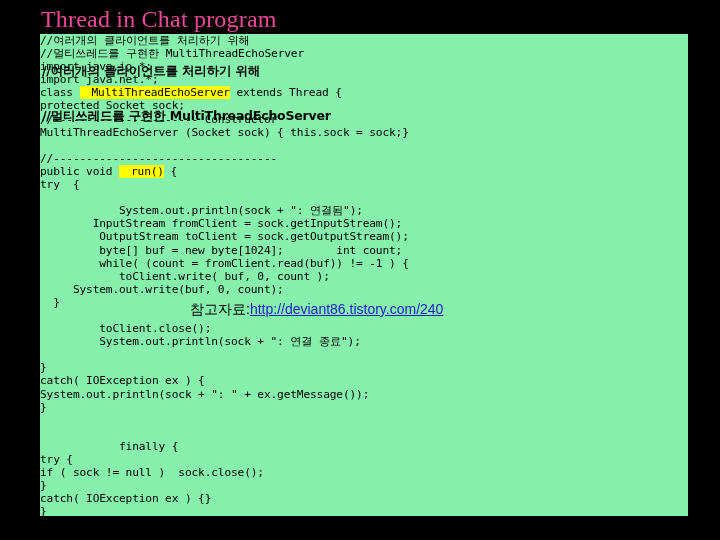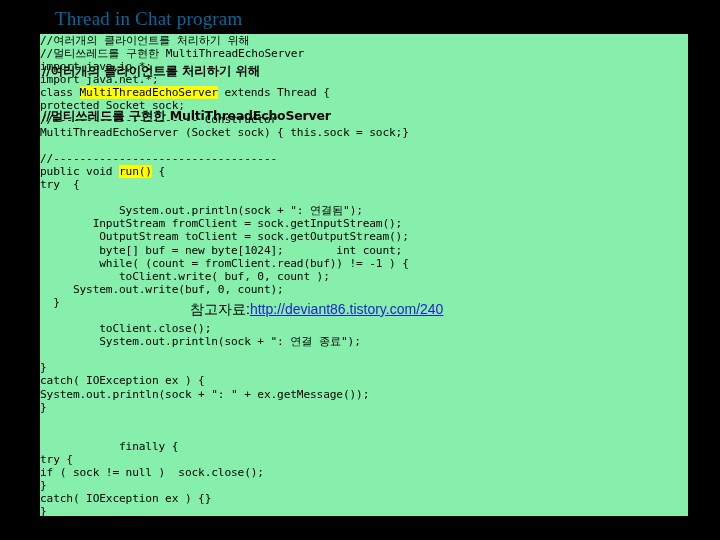--- a/index.html
+++ b/index.html
@@ -19,26 +19,26 @@
     position: absolute;
     left: 0; top: 0;
     width: 720px;
     height: 540px;
     background: #000000;
   }
 
   
   #slide-title {
     position: absolute;
-    left: 55px;
+    left: 41px;
     top: 8px;
     font-family: "Liberation Serif", "DejaVu Serif", serif;
-    font-size: 19px;
+    font-size: 24px;
     line-height: 22px;
-    color: #0369a1;
+    color: #ec4899;
     letter-spacing: 0.2px;
     white-space: nowrap;
   }
 
   
   #code-panel {
     position: absolute;
     left: 40px;
     top: 34px;
     width: 648px;
@@ -61,20 +61,21 @@
   }
 
   .cl {
     display: block;
     height: 13.1px;
     white-space: pre;
   }
 
   .hl {
     background: #ffff00;
+    padding-left: 12px;
   }
 
   
   #comment-overlay {
     position: absolute;
     left: 2px;
     top: -1px;
     width: 644px;
     font-family: "DejaVu Sans", sans-serif;
     font-size: 12.5px;

